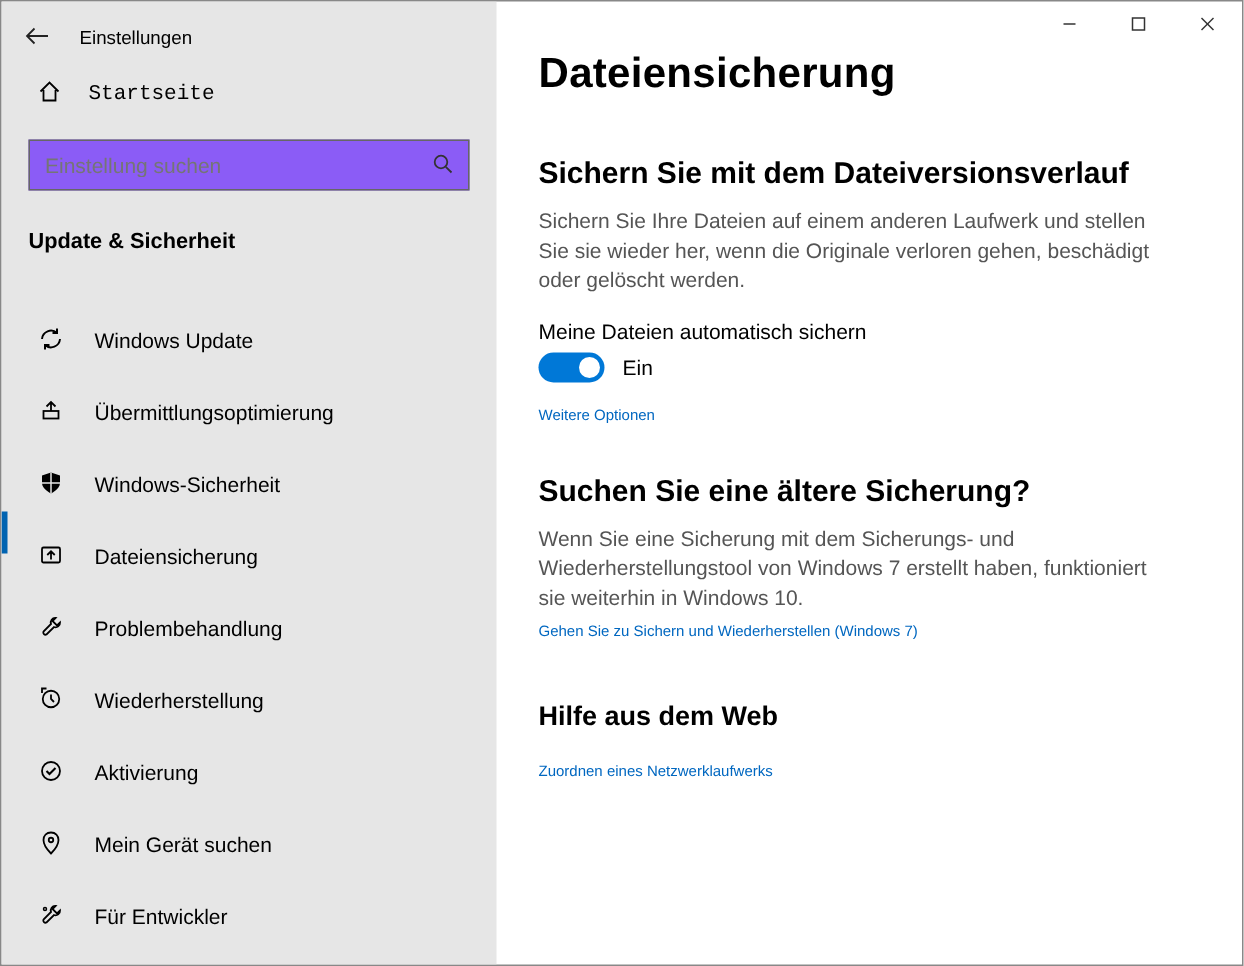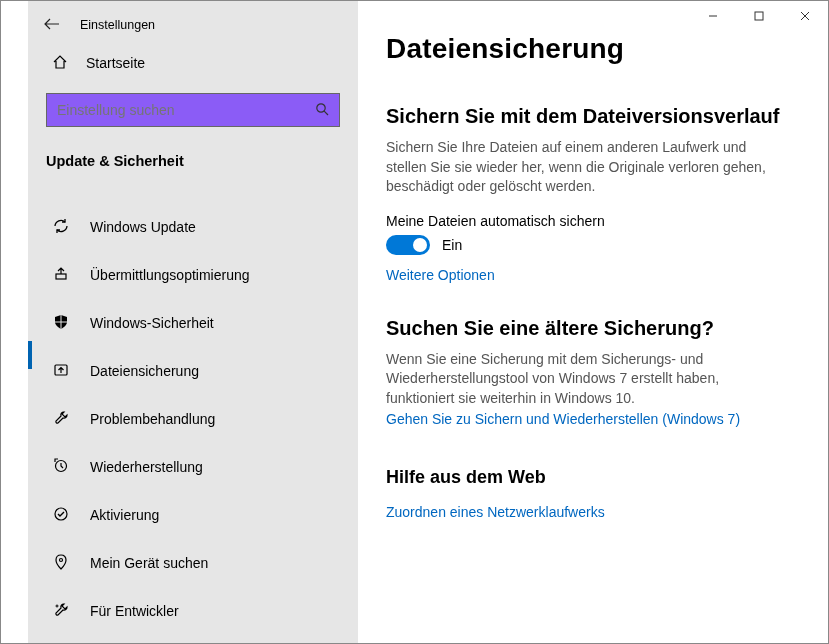--- a/index.html
+++ b/index.html
@@ -26,21 +26,20 @@
       height:30px;
       display:flex;
       align-items:center;
       justify-content:center;
       font-size:10px;
       color:#333;
     }
     .layout {
       display:flex;
       height:100%;
-      padding-left:27px;
     }
     .sidebar {
       width:330px;
       background:#e6e6e6;
       padding-top:8px;
       display:flex;
       flex-direction:column;
     }
     .back-row {
       display:flex;
@@ -50,20 +49,21 @@
       gap:18px;
     }
     .back-row .arrow { width:20px; text-align:center; font-size:14px; color:#333;}
     .back-row .title { font-size:12.5px; color:#000;}
     .home-row {
       display:flex;
       align-items:center;
       gap:18px;
       padding:16px 0 16px 24px;
       height:44px;
+      font-family:Liberation Mono, monospace;
     }
     .home-row svg { width:16px; height:16px; }
     .home-row span { font-size:14px; }
     .search-box {
       margin: 8px 18px 8px 18px;
       height:34px;
       border:1px solid #666;
       background:#8b5cf6;
       display:flex;
       align-items:center;
@@ -144,21 +144,21 @@
     }
     .toggle::after {
       content:"";
       position:absolute;
       right:3px; top:3px;
       width:14px; height:14px;
       border-radius:50%;
       background:#fff;
     }
     .toggle-state { font-size:14px; }
-    .link { color:#0067c0; font-size:14px; cursor:default; display:inline-block; }
+    .link { color:#0067c0; font-size:10px; cursor:default; display:inline-block; }
     .section-gap { margin-top:34px; }
     .help-heading { font-size:18px; font-weight:600; margin-top:40px; margin-bottom:16px;}
   </style>
 </head>
 <body>
 
 <div class="window-controls">
   <div>
     <svg width="10" height="10">
         <line x1="1" y1="5" x2="9" y2="5" stroke="#333" stroke-width="1"></line>

